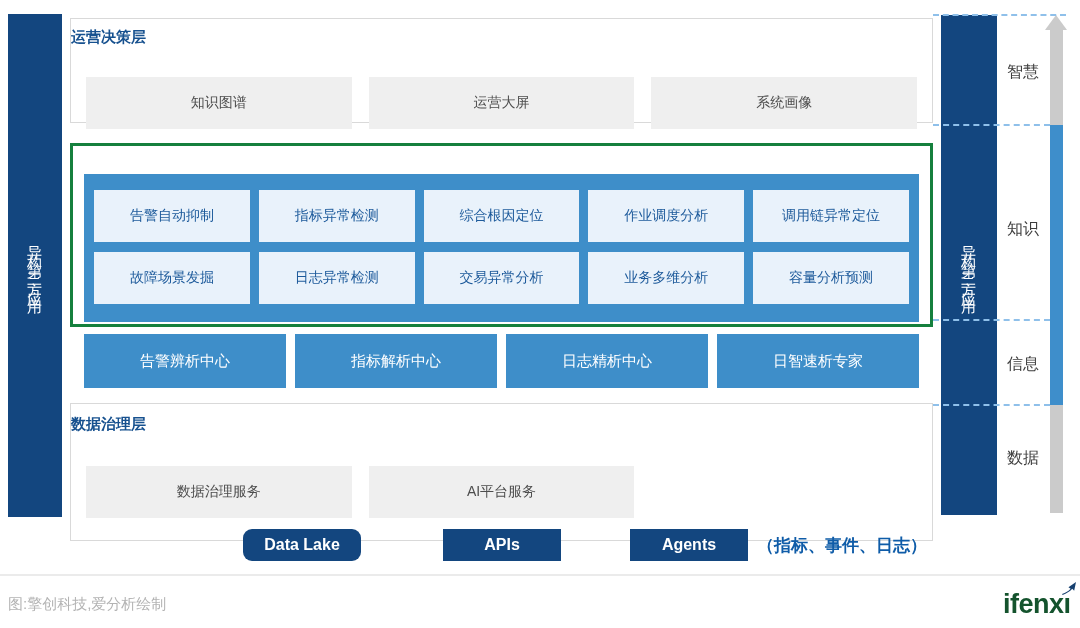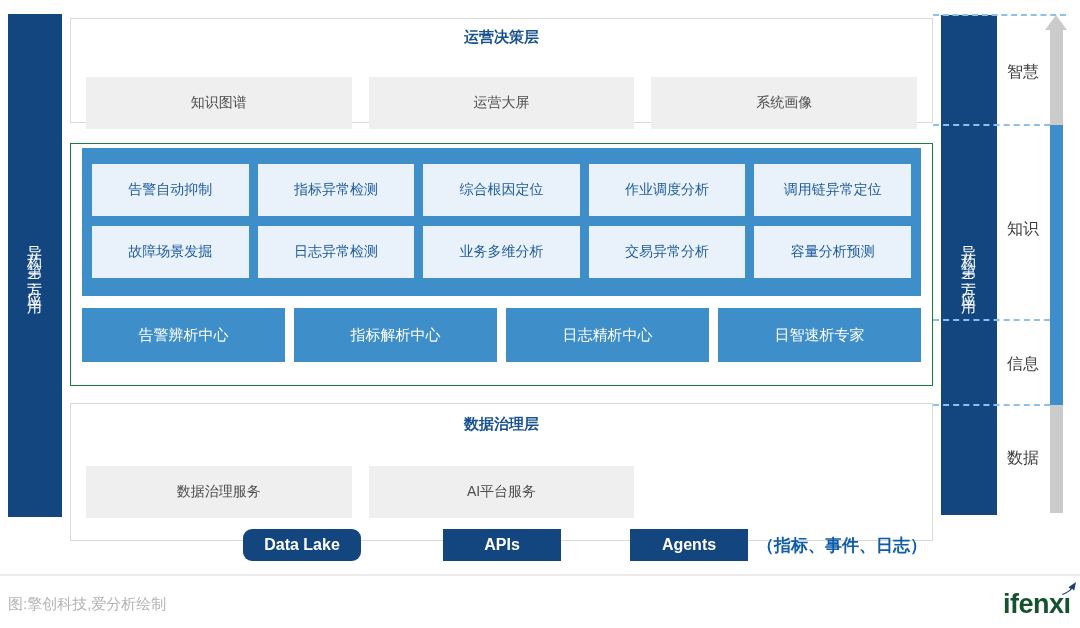--- a/index.html
+++ b/index.html
@@ -15,30 +15,30 @@
   .vbar-left{left:8px;top:14px;width:54px;height:503px;}
   .vbar-right{left:941px;top:15px;width:56px;height:500px;}
   .vtext{writing-mode:vertical-rl;text-orientation:upright;color:#ffffff;font-size:15px;
          letter-spacing:9px;line-height:1;}
 
   
   .section{position:absolute;left:70px;width:863px;background:#fff;box-sizing:border-box;}
   .sec-gray{border:1px solid #D9D9D9;}
   #sec-decision{top:18px;height:105px;}
   #sec-governance{top:403px;height:138px;}
-  .sec-title{text-align:center;font-weight:bold;font-size:15px;color:#17518F;}
+  .sec-title{font-weight:bold;font-size:15px;color:#17518F;}
   #sec-decision .sec-title{margin-top:9px;}
   #sec-governance .sec-title{margin-top:11px;}
   .gray-row{display:grid;grid-template-columns:repeat(3,1fr);gap:17px;padding:16px 15px;}
   #sec-decision .gray-row{margin-top:14px;}
   #sec-governance .gray-row{margin-top:16px;}
   .gray-box{height:52px;background:#EFEFEF;display:flex;align-items:center;justify-content:center;
             font-size:14px;color:#4D4D4D;}
 
-  #sec-aiops{top:143px;height:243px;border:1px solid #15803d;padding:4px 11px 13px;}
+  #sec-aiops{top:143px;height:184px;border:3px solid #15803d;padding:28px 11px 13px;}
   .blue-panel{background:#3E8EC9;padding:16px 10px 18px;display:grid;
               grid-template-columns:repeat(5,1fr);gap:10px 9px;}
   .cap-box{height:52px;background:#E9F2FB;display:flex;align-items:center;justify-content:center;
            font-size:14px;color:#1D5A9B;text-align:center;}
   .centers-row{margin-top:12px;display:grid;grid-template-columns:repeat(4,1fr);gap:9px;}
   .center-box{height:54px;background:#3E8EC9;color:#ffffff;display:flex;align-items:center;
               justify-content:center;font-size:15px;}
 
   
   .btn{position:absolute;top:529px;width:118px;height:32px;background:#13467F;color:#fff;
@@ -94,22 +94,22 @@
 
   <div class="section" id="sec-aiops">
     <div class="blue-panel">
       <div class="cap-box">告警自动抑制</div>
       <div class="cap-box">指标异常检测</div>
       <div class="cap-box">综合根因定位</div>
       <div class="cap-box">作业调度分析</div>
       <div class="cap-box">调用链异常定位</div>
       <div class="cap-box">故障场景发掘</div>
       <div class="cap-box">日志异常检测</div>
+      <div class="cap-box">交易异常分析</div>
       <div class="cap-box">业务多维分析</div>
-      <div class="cap-box">交易异常分析</div>
       <div class="cap-box">容量分析预测</div>
     </div>
     <div class="centers-row">
       <div class="center-box">告警辨析中心</div>
       <div class="center-box">指标解析中心</div>
       <div class="center-box">日志精析中心</div>
       <div class="center-box">日智速析专家</div>
     </div>
   </div>
 

